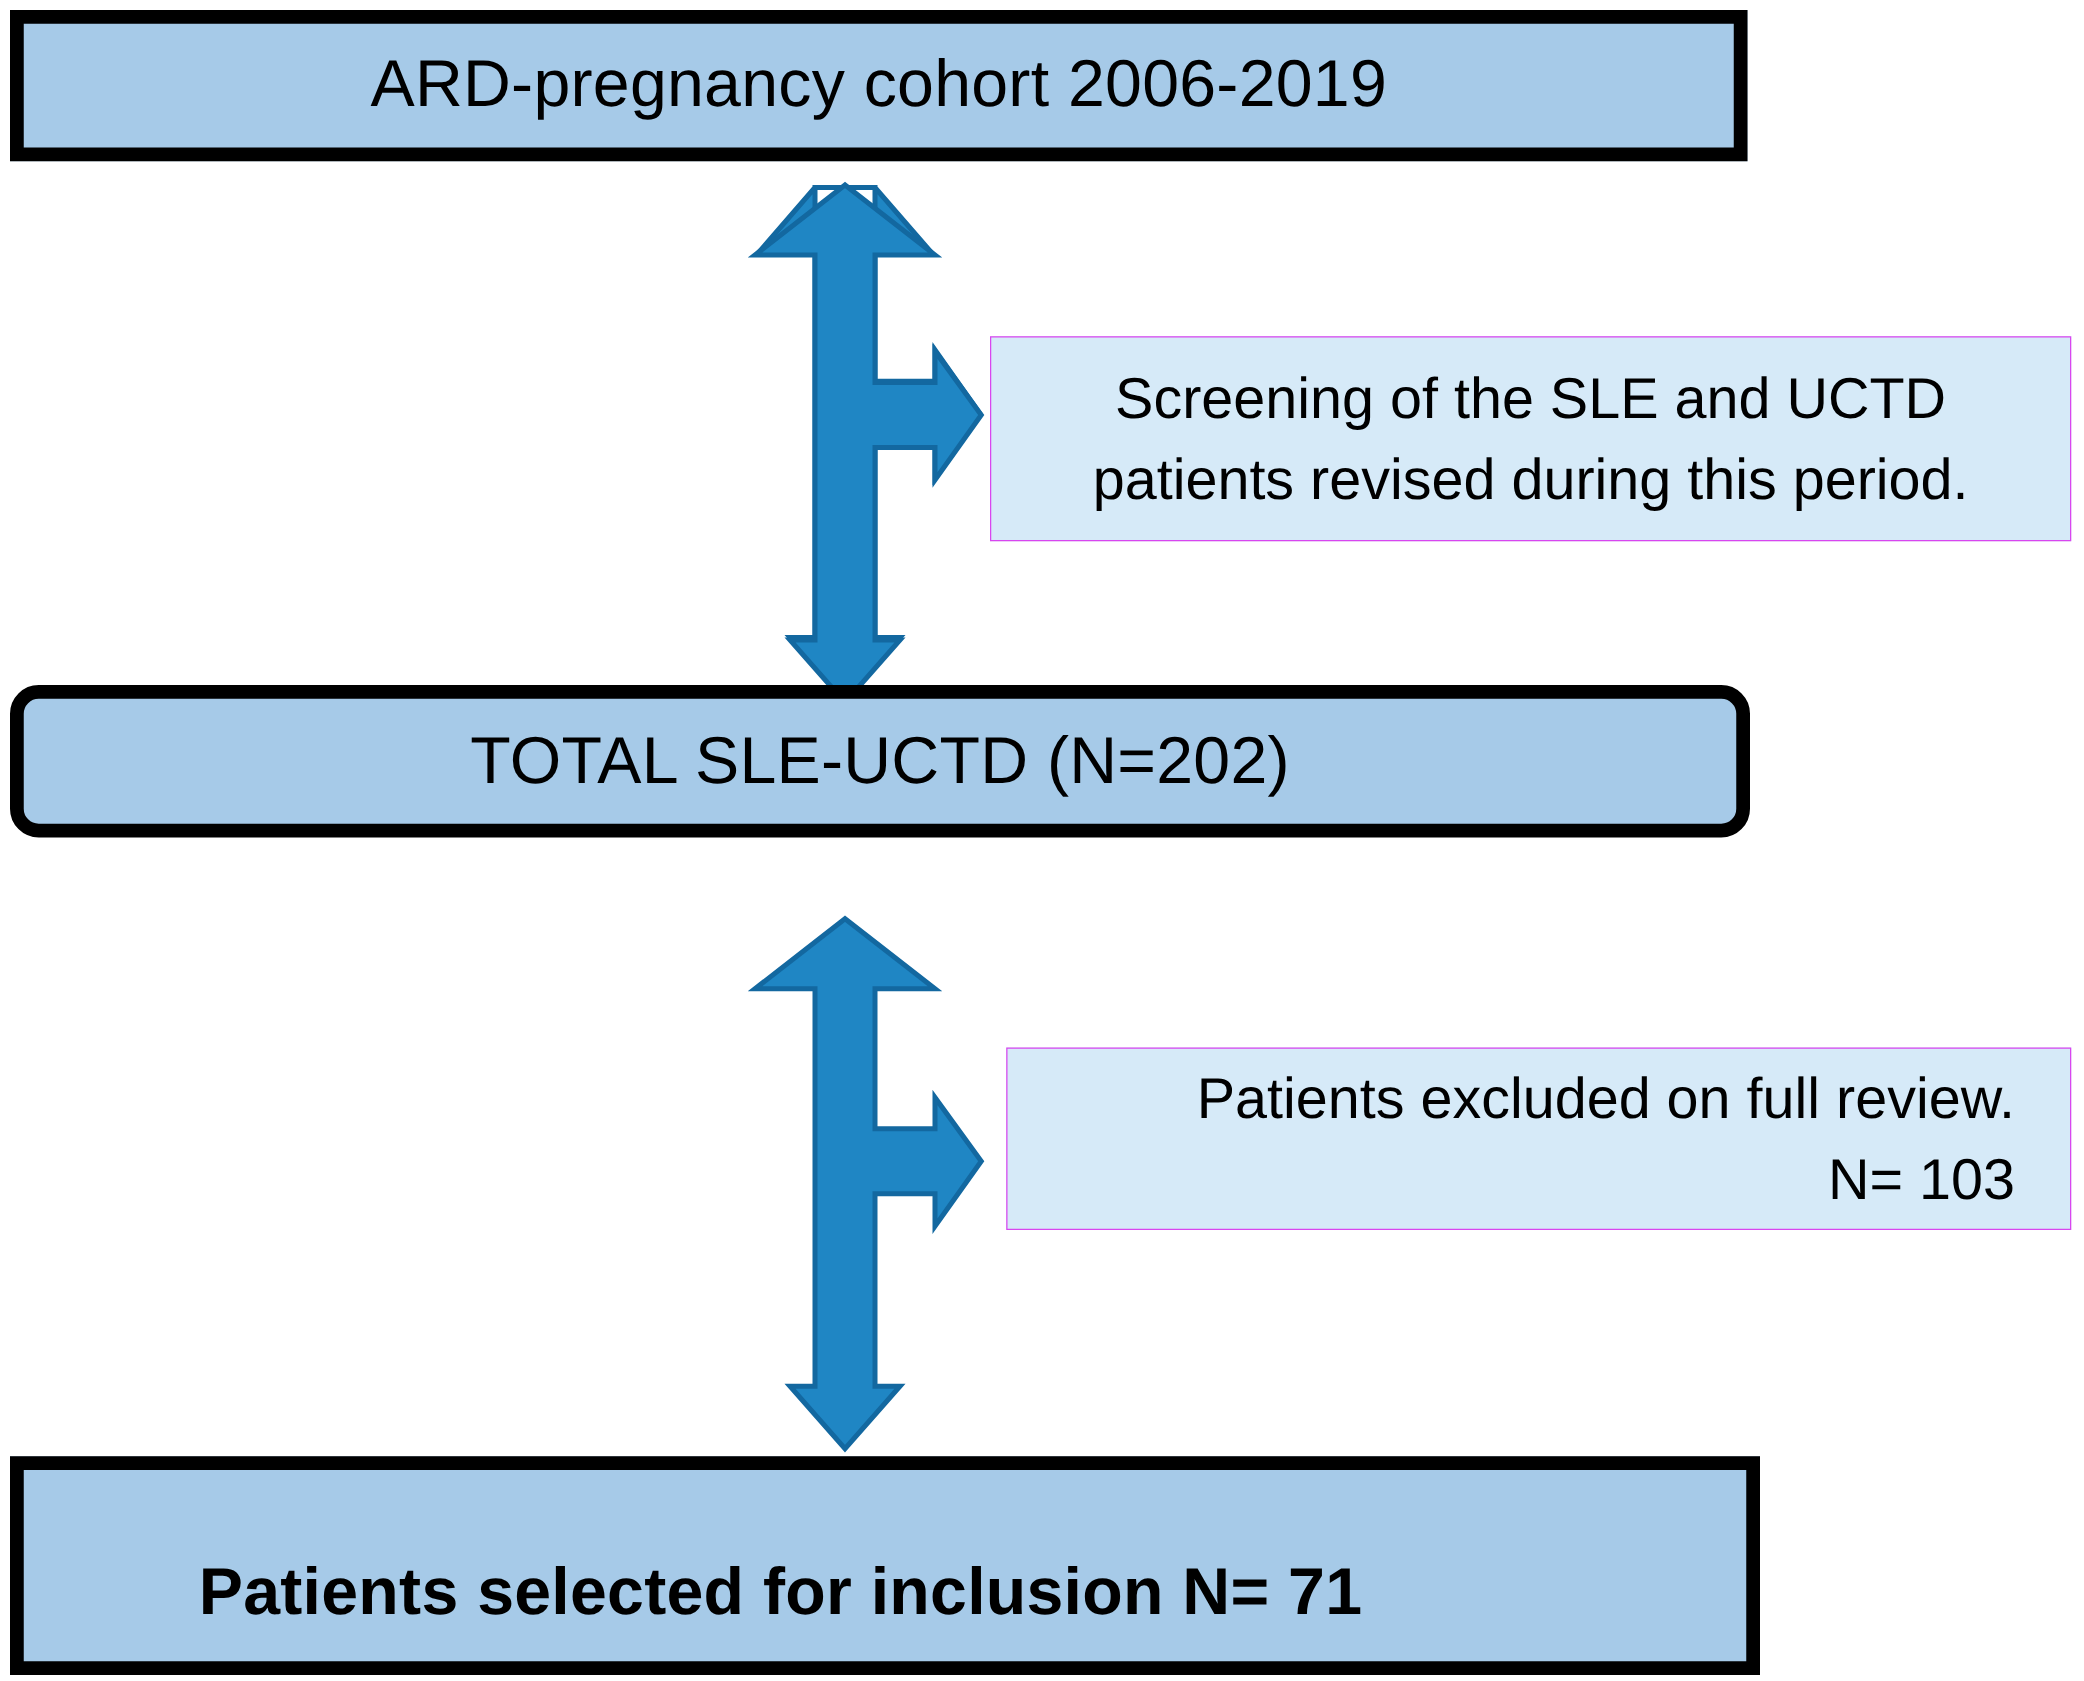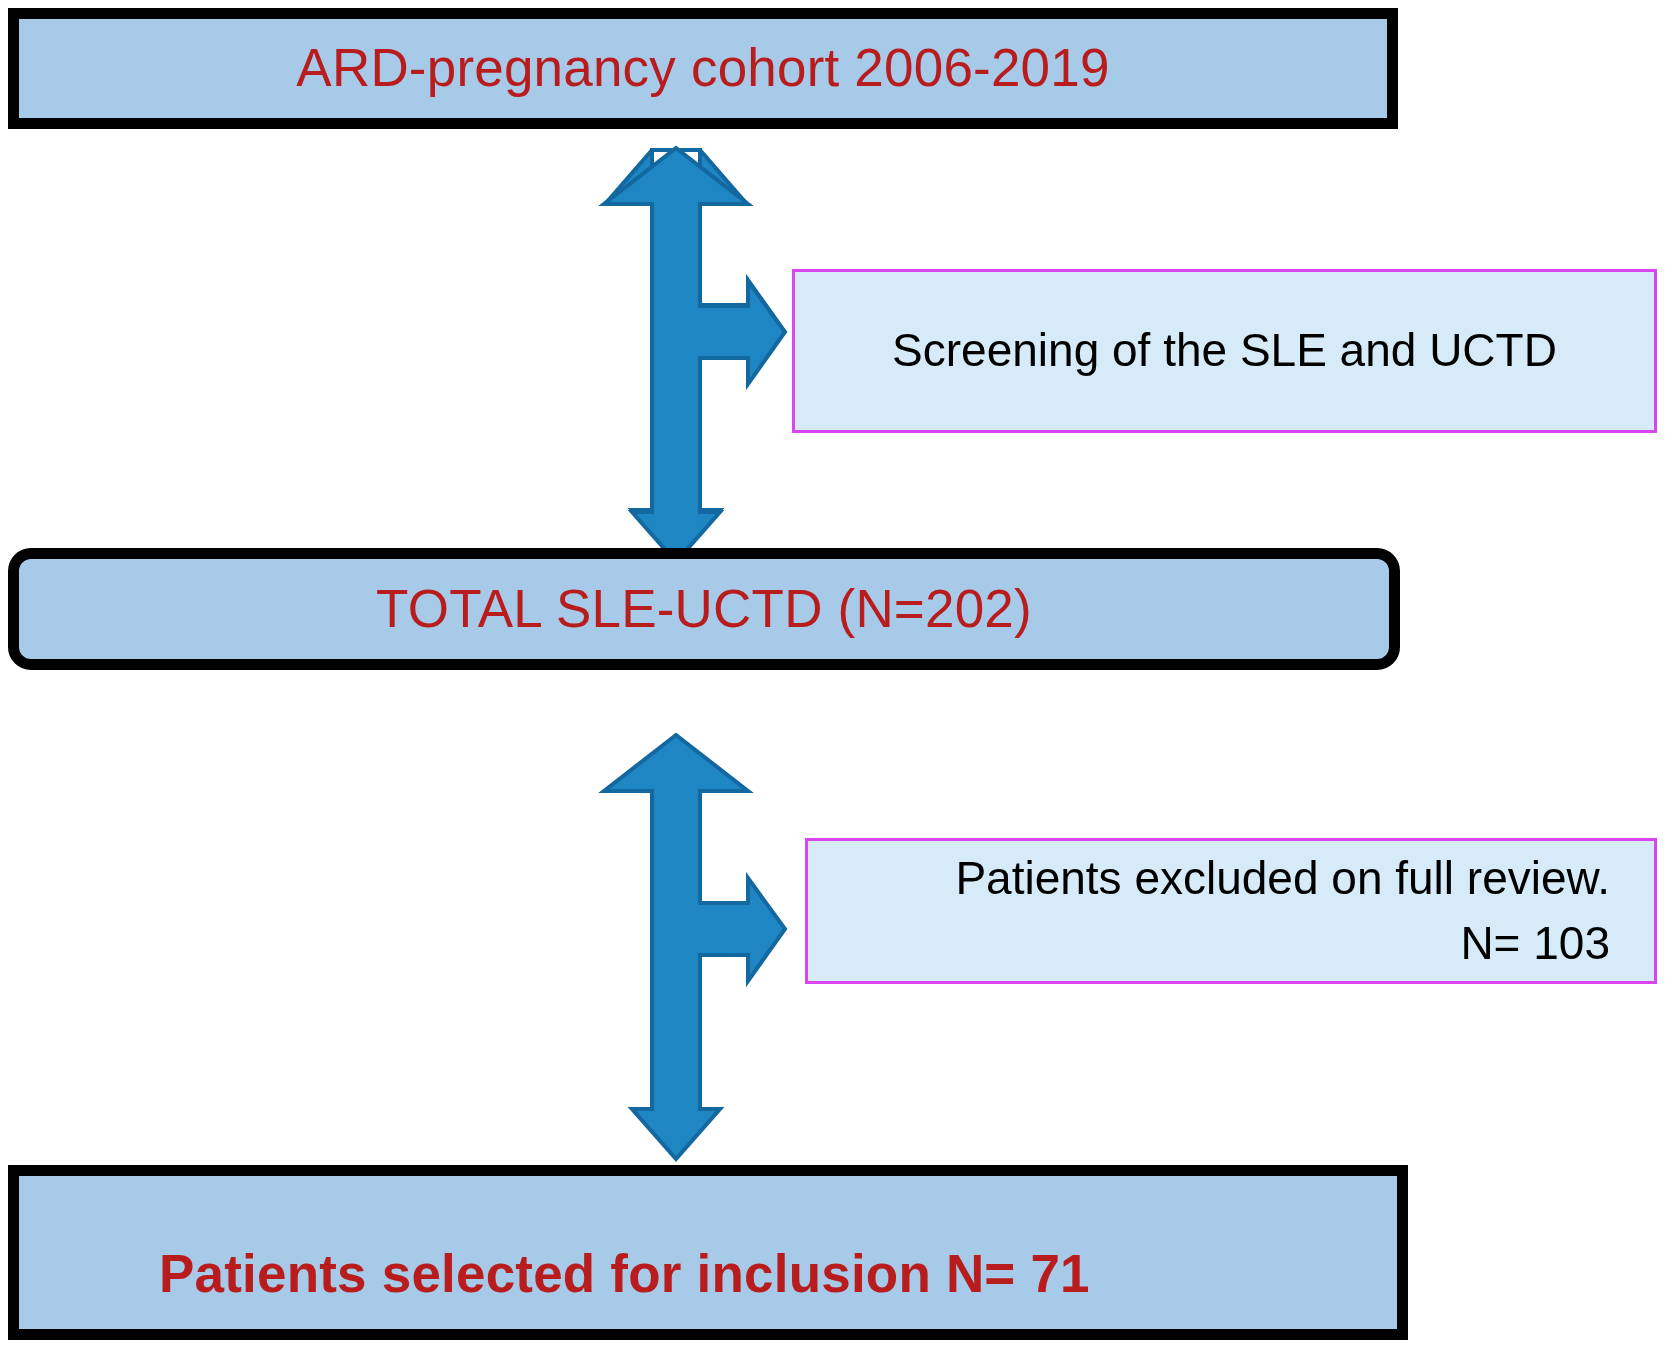--- a/index.html
+++ b/index.html
@@ -20,40 +20,40 @@
   }
 
   
   .main-box {
     position: absolute;
     box-sizing: border-box;
     background: #a6cae8;
     border: 11px solid #000000;
     display: flex;
     align-items: center;
-    color: #b91c1c;
+    color: #000000;
   }
   .main-box .box-text {
     width: 100%;
     display: block;
     font-size: 53px;
     line-height: 1.15;
     letter-spacing: 0.2px;
     white-space: nowrap;
   }
   .center-text { text-align: center; }
   .indent-text { text-align: left; padding-left: 140px; }
   .bold-text { font-weight: bold; margin-top: 44px; }
 
   
   .note-box {
     position: absolute;
     box-sizing: border-box;
     background: #d6eaf8;
-    border: 3px solid #d946ef;
+    border: 1px solid #d946ef;
     display: flex;
     flex-direction: column;
     justify-content: center;
     color: #000000;
   }
   .note-box .note-line {
     display: block;
     font-size: 46px;
     line-height: 1.42;
     white-space: nowrap;
@@ -103,20 +103,21 @@
         L 150 57
         L 104 4
         Z
       " fill="#1f86c4" stroke="#1368a0" stroke-width="4" stroke-linejoin="miter"></path>
       <path d="M 80 2 L 8 58 L 56 58 L 56 366 L 36 366 L 80 416 L 124 366 L 104 366 L 104 212 L 152 212 L 152 238 L 189 186 L 152 135 L 152 160 L 104 160 L 104 58 L 152 58 Z" fill="#1f86c4" stroke="#1368a0" stroke-width="4" stroke-linejoin="miter"></path>
     </svg>
   </div>
 
   <div class="note-box" style="left:792px; top:269px; width:865px; height:164px;">
     <span class="note-line note-center">Screening of the SLE and UCTD</span>
+    <span class="note-line note-center">patients revised during this period.</span>
   </div>
 
   <div class="main-box" style="left:8px; top:548px; width:1392px; height:122px;border-radius:23px;">
     <span class="box-text center-text">TOTAL SLE-UCTD (N=202)</span>
   </div>
 
   <div class="arrow-group" style="left:596px; top:733px; width:190px; height:428px;">
     <svg width="190" height="428" viewBox="0 0 190 428">
       <path d="M 80 2 L 8 58 L 56 58 L 56 376 L 36 376 L 80 426 L 124 376 L 104 376 L 104 222 L 152 222 L 152 248 L 189 196 L 152 145 L 152 170 L 104 170 L 104 58 L 152 58 Z" fill="#1f86c4" stroke="#1368a0" stroke-width="4" stroke-linejoin="miter"></path>
     </svg>

